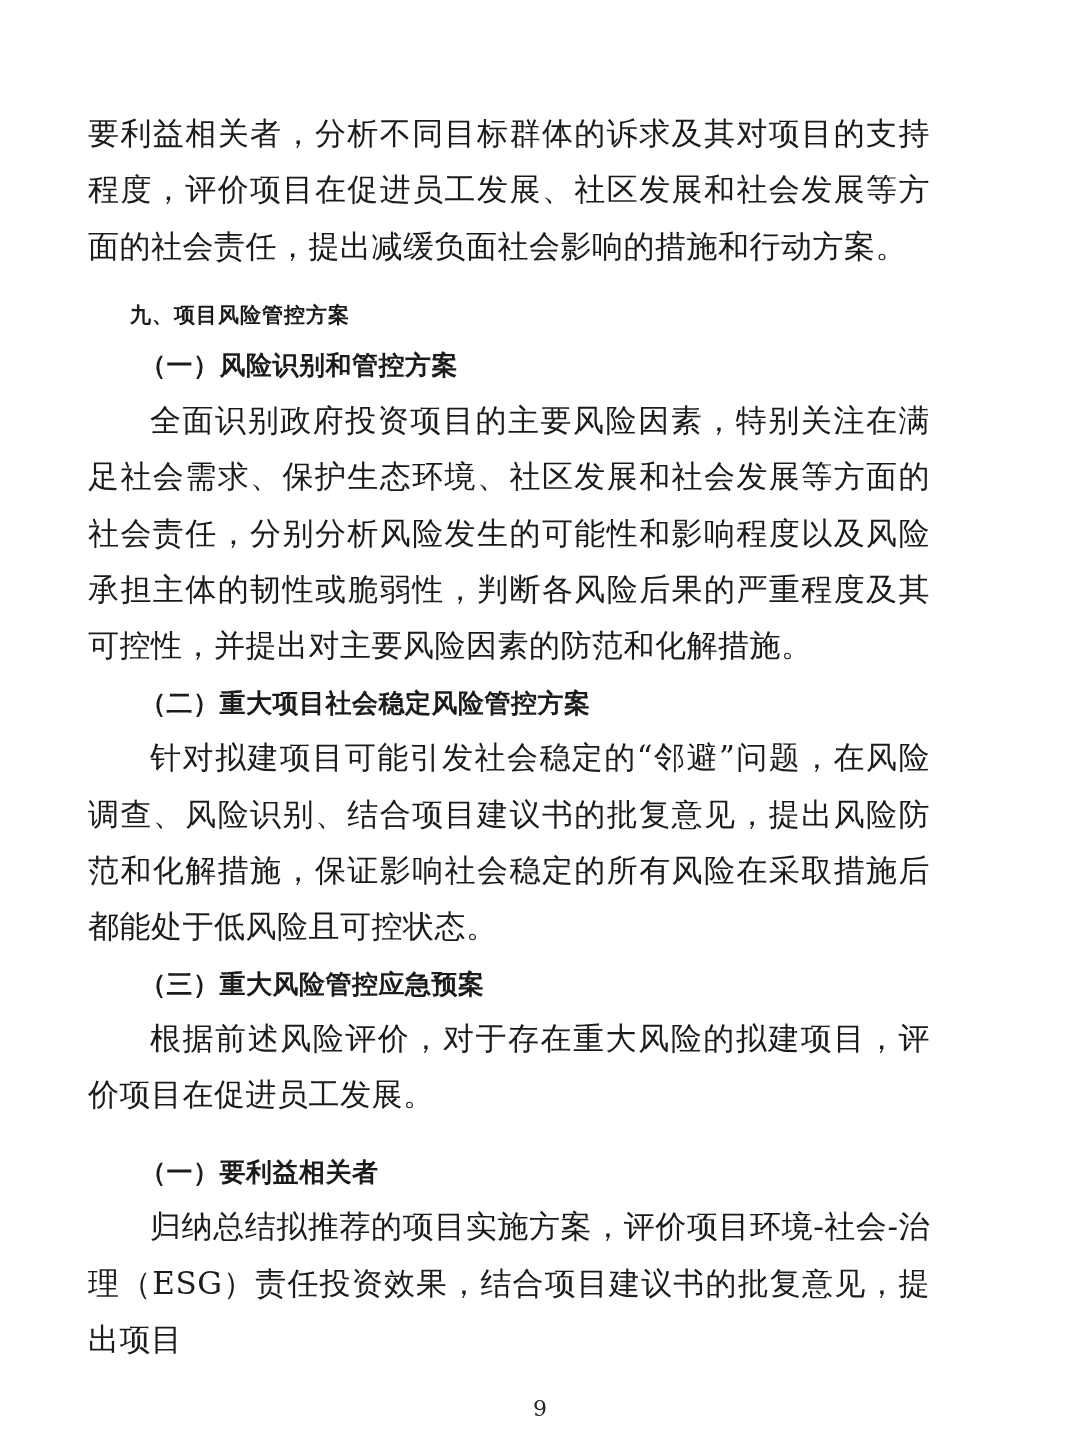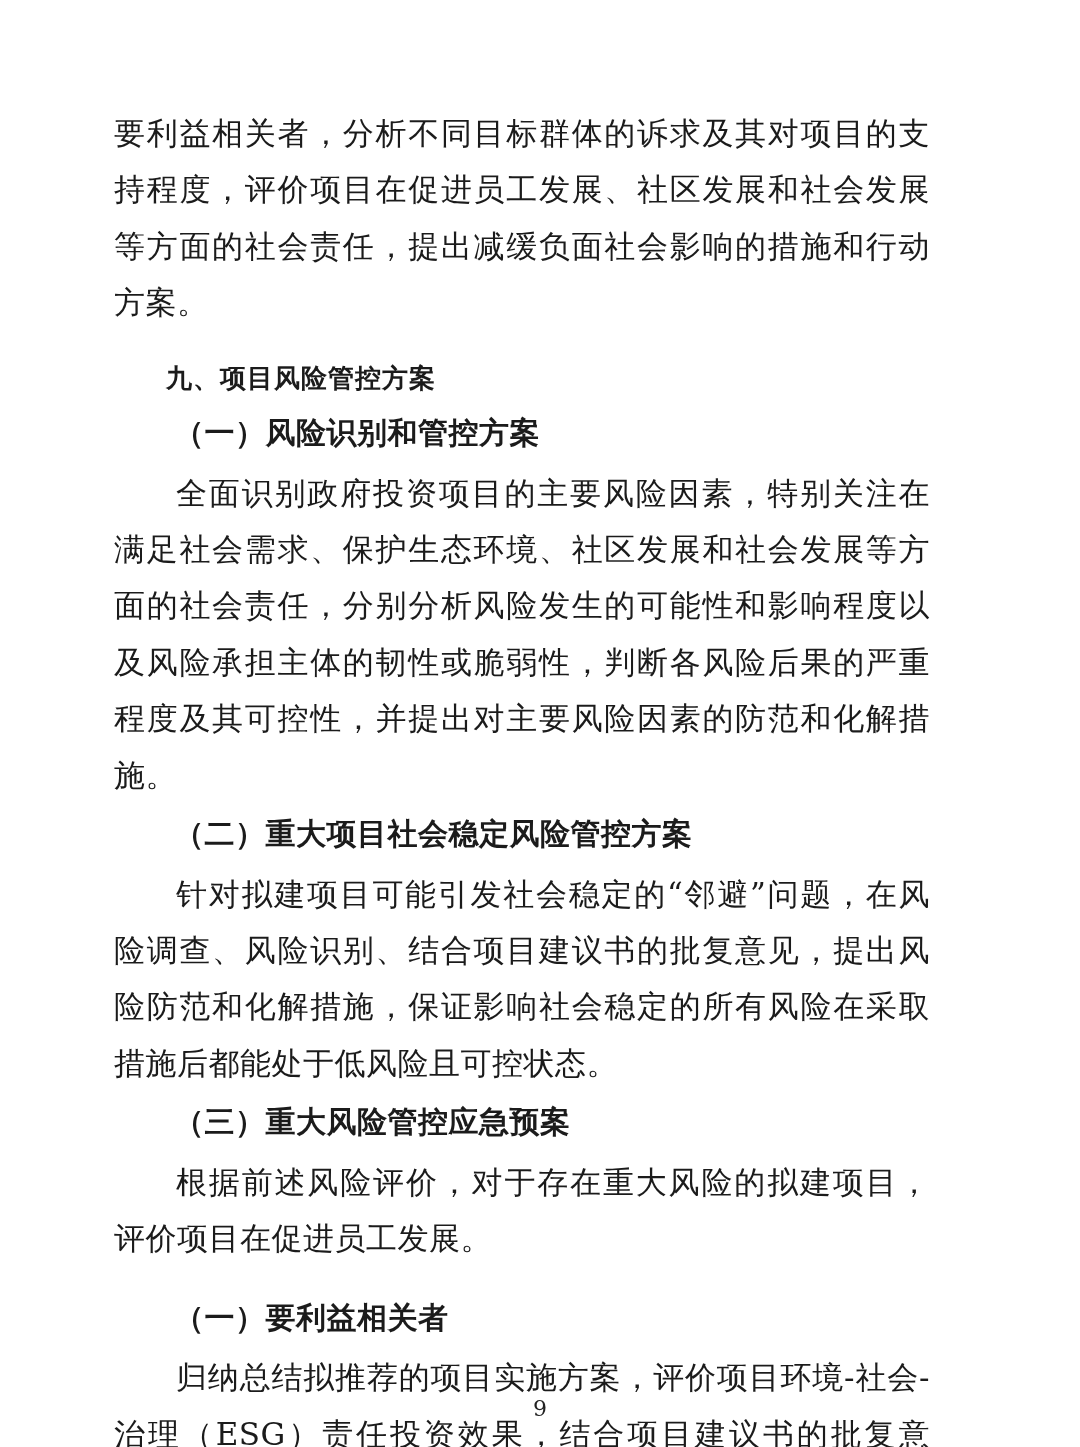--- a/index.html
+++ b/index.html
@@ -7,52 +7,52 @@
     padding: 0;
     background: #ffffff;
   }
   .page {
     position: relative;
     width: 1080px;
     height: 1447px;
     margin: 0 auto;
     background: #ffffff;
     box-sizing: border-box;
-    padding: 105px 150px 40px 114px;
+    padding: 105px 150px 40px 88px;
     font-family: "DejaVu Serif", "Liberation Serif", serif;
     color: #1b1b1b;
   }
   .body-text {
     font-size: 31px;
     line-height: 1.82;
     text-align: justify;
     text-justify: inter-ideograph;
     letter-spacing: 0.5px;
     margin: 0;
   }
   .indent {
     text-indent: 2em;
   }
   .heading1 {
-    font-size: 26px;
+    font-size: 21px;
     line-height: 1.82;
     font-weight: bold;
     text-indent: 2em;
     margin: 14px 0 6px 0;
     letter-spacing: 1px;
-    font-family: Liberation Serif, serif;
+    font-family: Liberation Mono, monospace;
   }
   .heading2 {
-    font-size: 30px;
+    font-size: 26px;
     line-height: 1.82;
     font-weight: bold;
     text-indent: 2em;
     margin: 6px 0 2px 0;
     letter-spacing: 0.5px;
-    font-family: Liberation Mono, monospace;
+    font-family: Liberation Sans, sans-serif;
   }
   .para {
     margin: 0 0 2px 0;
   }
   .spacer-sm { height: 8px; }
   .spacer-md { height: 18px; }
   .page-number {
     position: absolute;
     left: 0;
     right: 0;

